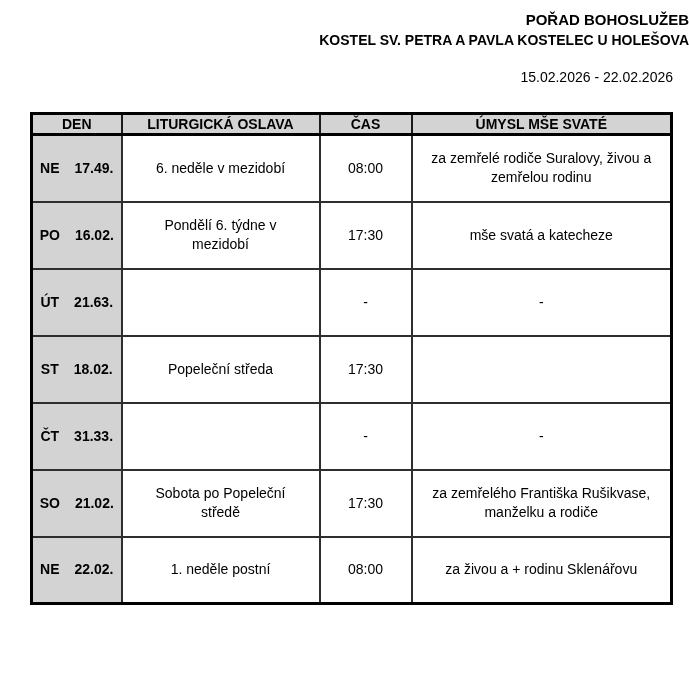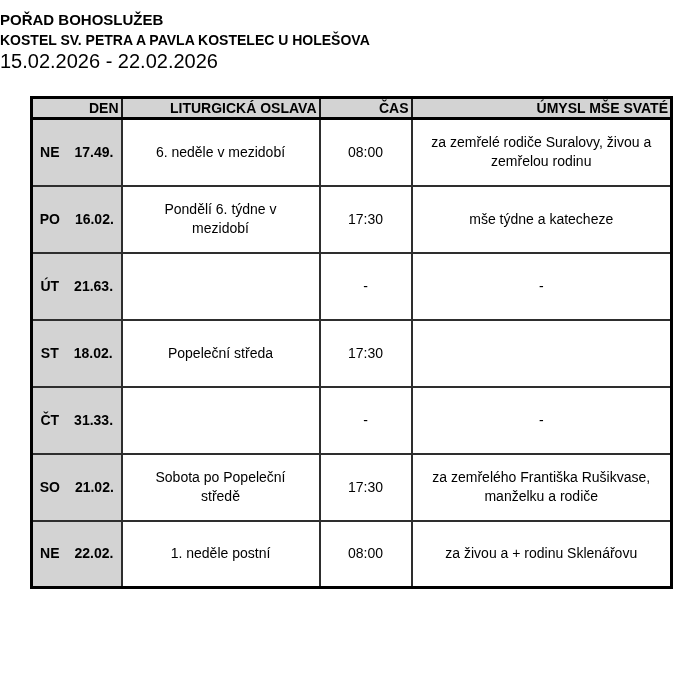--- a/index.html
+++ b/index.html
@@ -12,58 +12,58 @@
     font-family: "Liberation Sans", sans-serif;
     color: #000000;
     overflow: hidden;
   }
   .page {
     width: 689px;
     height: 675px;
     padding-top: 9px;
   }
   .title-block {
-    text-align: left;
+    text-align: right;
     line-height: 21px;
   }
   .doc-title {
     font-size: 15px;
     font-weight: bold;
     margin: 0;
   }
   .doc-subtitle {
     font-size: 14px;
     font-weight: bold;
     margin: 0;
   }
   .doc-daterange {
-    font-size: 20px;
+    font-size: 14px;
     font-weight: normal;
-    margin: 0;
+    margin: 16px;
   }
   table.schedule {
     border-collapse: collapse;
     table-layout: fixed;
     margin-left: 30px;
     margin-top: 24px;
     width: 640px;
     border: 3px solid #000000;
   }
   col.c-den   { width: 90px;  }
   col.c-lit   { width: 198px; }
   col.c-cas   { width: 92px;  }
   col.c-umysl { width: 260px; }
   th {
     background: #d3d3d3;
     border: 2px solid #1a1a1a;
     border-bottom: 3px solid #000000;
     height: 21px;
     font-size: 14px;
     font-weight: bold;
-    text-align: right;
+    text-align: center;
     padding: 1px 2px;
   }
   td {
     border: 2px solid #2e2e2e;
     height: 67px;
     font-size: 14px;
     text-align: center;
     vertical-align: middle;
     padding: 2px 4px;
     white-space: pre-line;
@@ -112,21 +112,21 @@
         <td>6. neděle v mezidobí</td>
         <td>08:00</td>
         <td>za zemřelé rodiče Suralovy, živou a
 zemřelou rodinu</td>
       </tr>
       <tr>
         <td class="day-cell"><span class="day-wrap"><span>PO</span><span>16.02.</span></span></td>
         <td>Pondělí 6. týdne v
 mezidobí</td>
         <td>17:30</td>
-        <td>mše týdne a katecheze</td>
+        <td>mše svatá a katecheze</td>
       </tr>
       <tr>
         <td class="day-cell"><span class="day-wrap"><span>ÚT</span><span>21.63.</span></span></td>
         <td></td>
         <td>-</td>
         <td>-</td>
       </tr>
       <tr>
         <td class="day-cell"><span class="day-wrap"><span>ST</span><span>18.02.</span></span></td>
         <td>Popeleční středa</td>

